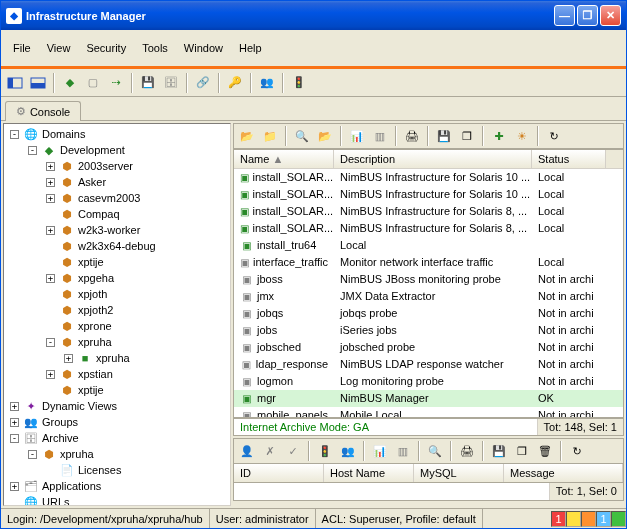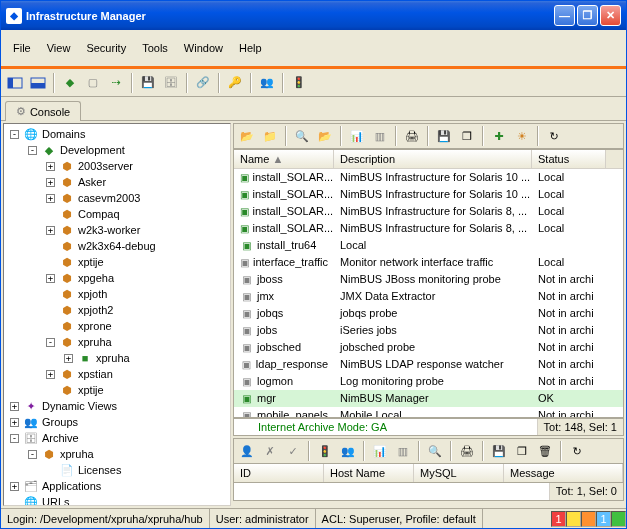--- a/index.html
+++ b/index.html
@@ -31,21 +31,21 @@
 .right-toolbar { height: 26px; background: #ece9d8; border: 1px solid #aca899; display: flex; align-items: center; padding: 2px; gap: 1px; }
 .listview { flex: 1; background: #fff; border: 1px solid #aca899; overflow: hidden; display: flex; flex-direction: column; }
 .list-header { display: flex; background: #ece9d8; border-bottom: 1px solid #d4d0c8; }
 .list-col { padding: 3px 6px; border-right: 1px solid #d4d0c8; background: linear-gradient(to bottom, #fff, #ece9d8); font-weight: normal; white-space: nowrap; overflow: hidden; }
 .list-body { flex: 1; overflow-y: scroll; overflow-x: scroll; }
 .list-row { display: flex; height: 17px; align-items: center; cursor: default; border-bottom: 1px solid transparent; }
 .list-row.selected { background: #d6f5d6; }
 .list-cell { padding: 1px 6px; white-space: nowrap; overflow: hidden; display: flex; align-items: center; gap: 3px; }
 .row-icon { width: 14px; height: 14px; display: inline-flex; align-items: center; justify-content: center; font-size: 10px; }
 .status-strip { height: 18px; display: flex; border: 1px solid #aca899; background: #fff; }
-.status-left { flex: 1; color: #008000; padding: 2px 24px; border-right: 1px solid #d4d0c8; }
+.status-left { flex: 1; color: #008000; padding: 2px 6px; border-right: 1px solid #d4d0c8; }
 .status-right { padding: 2px 6px; background: #ece9d8; }
 .bottom-pane { height: 68px; display: flex; flex-direction: column; margin-top: 2px; }
 .bottom-toolbar { height: 26px; background: #ece9d8; border: 1px solid #aca899; display: flex; align-items: center; padding: 2px; gap: 1px; }
 .bottom-header { display: flex; background: #ece9d8; border: 1px solid #aca899; border-top: none; }
 .statusbar { height: 20px; background: #ece9d8; border-top: 1px solid #aca899; display: flex; align-items: center; text-align: right; }
 .status-cell { padding: 2px 6px; border-right: 1px solid #aca899; height: 100%; display: flex; align-items: center; }
 .status-end { margin-left: auto; display: flex; }
 .status-ind { width: 15px; height: 16px; border: 1px inset #aca899; display: flex; align-items: center; justify-content: center; }
 .ic-green { color: #2a8a2a; }
 .ic-purple { color: #8020a0; }

